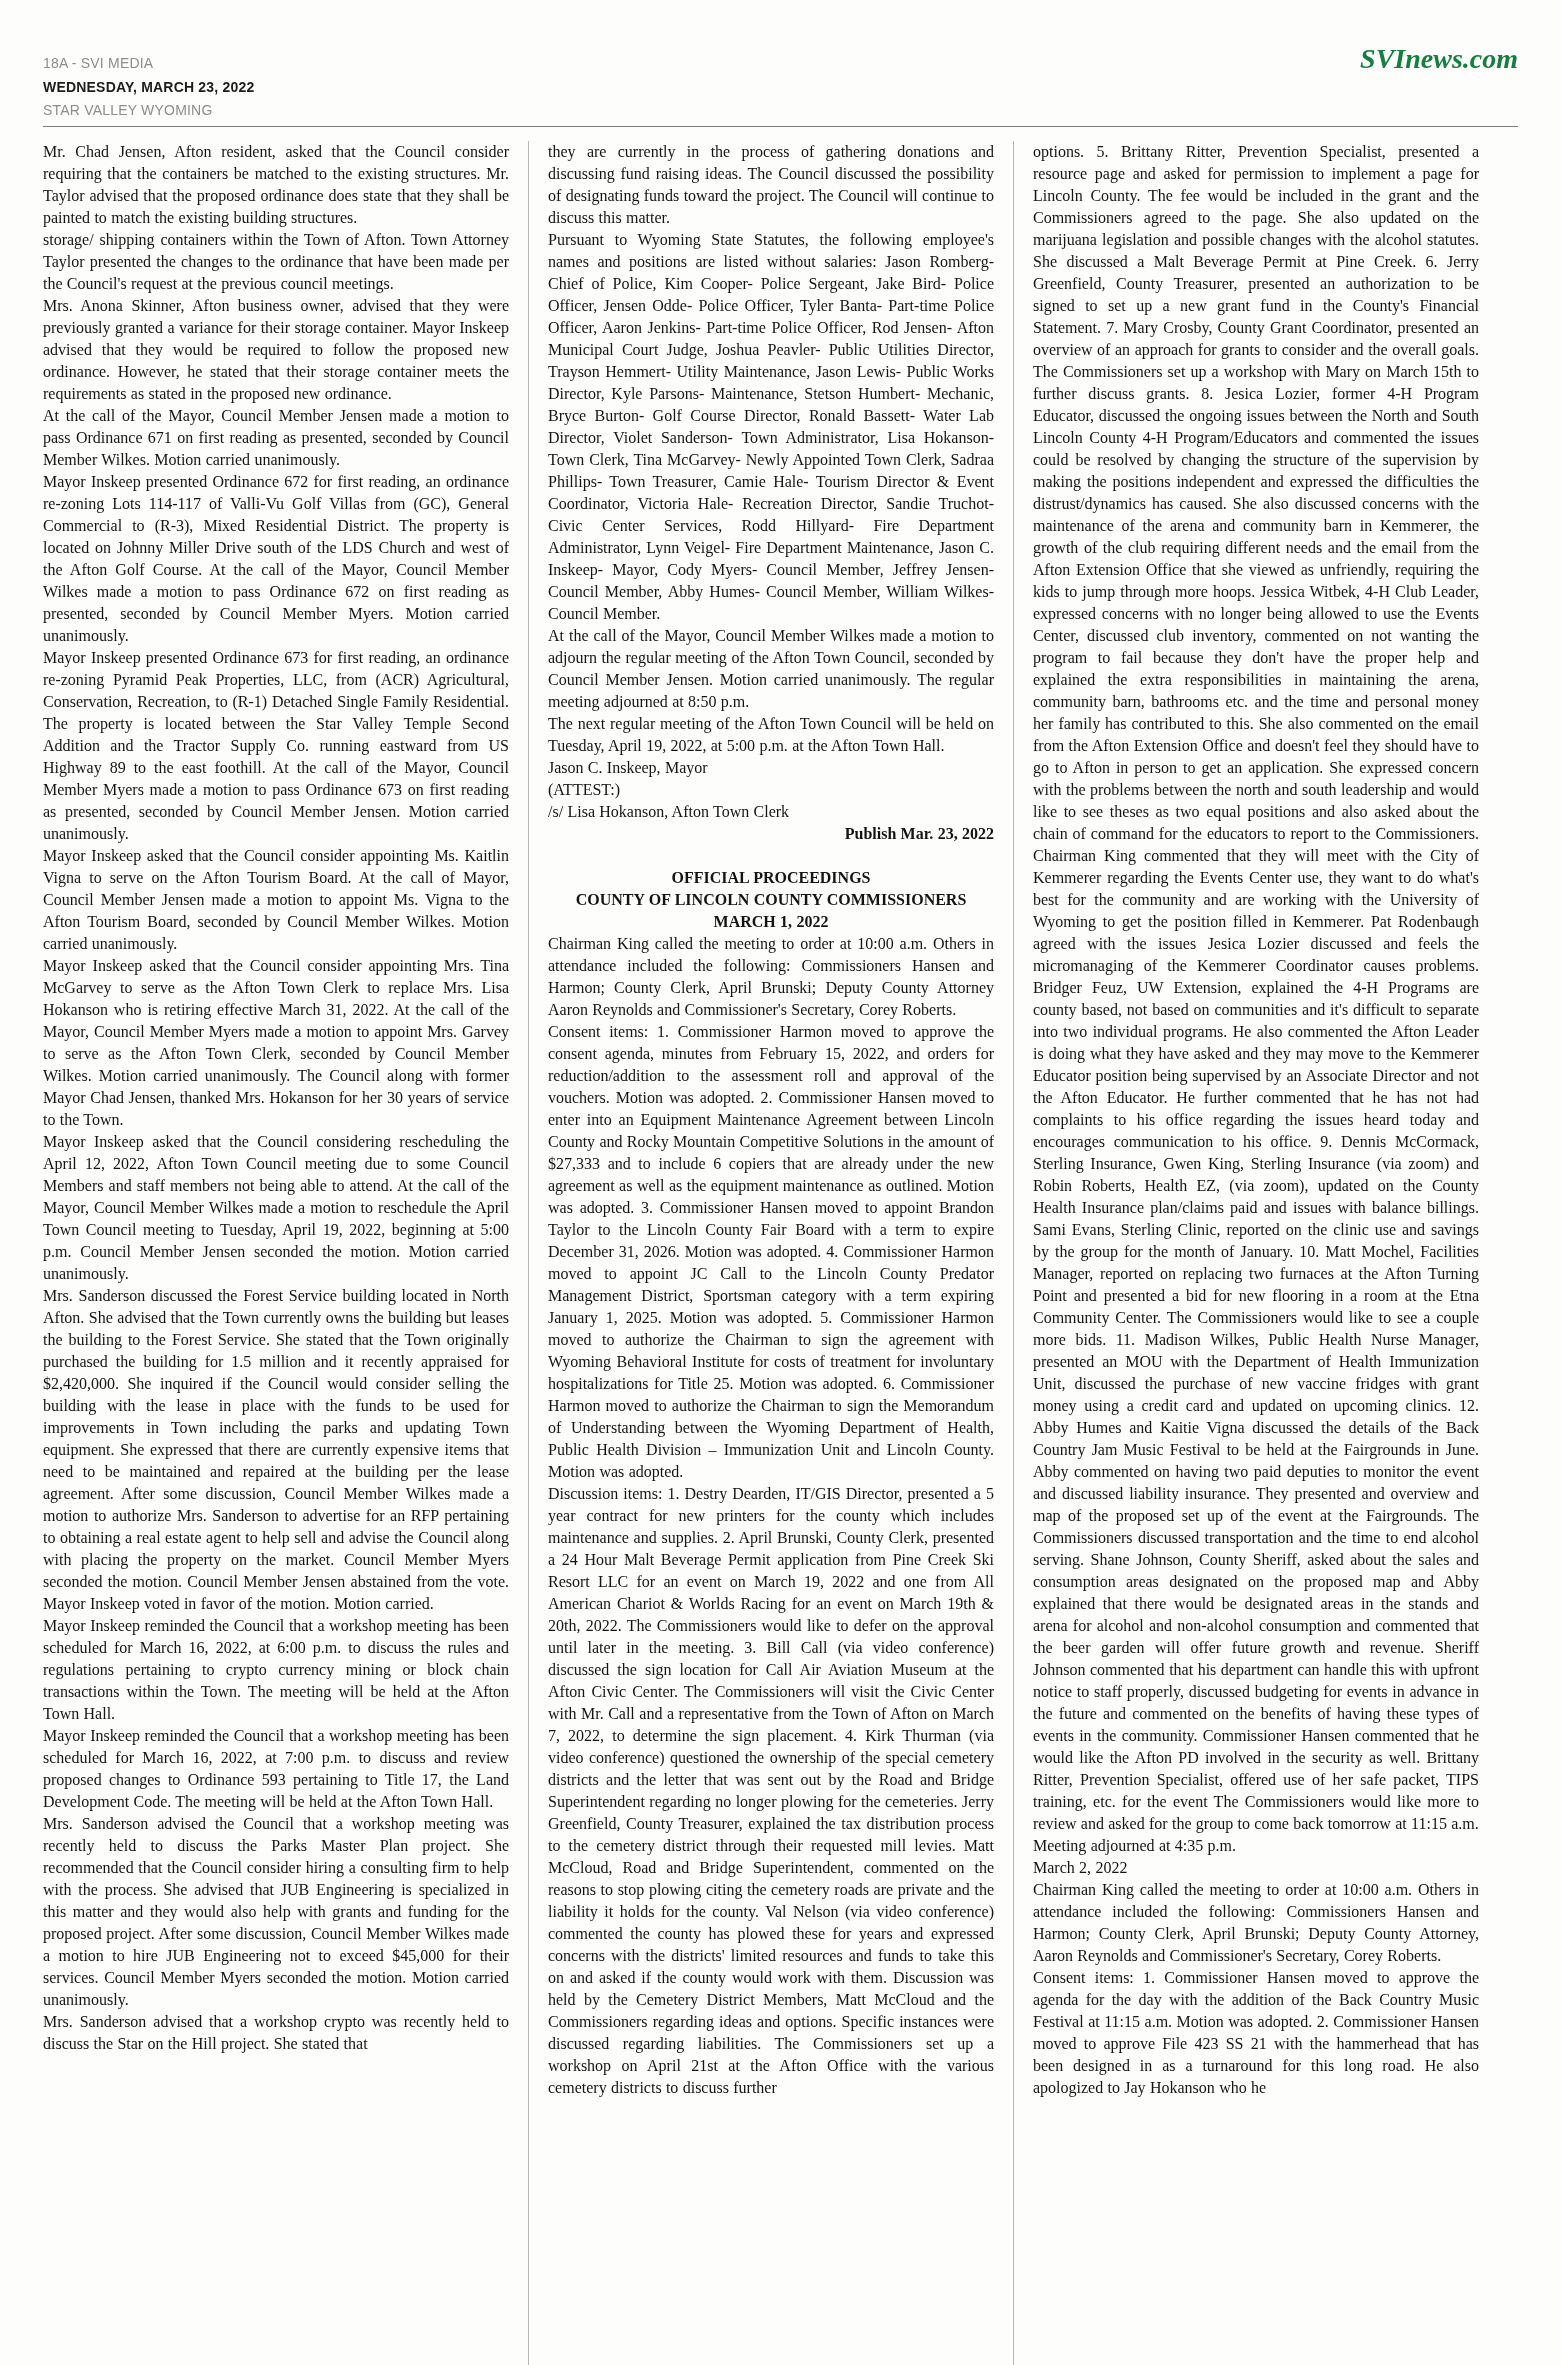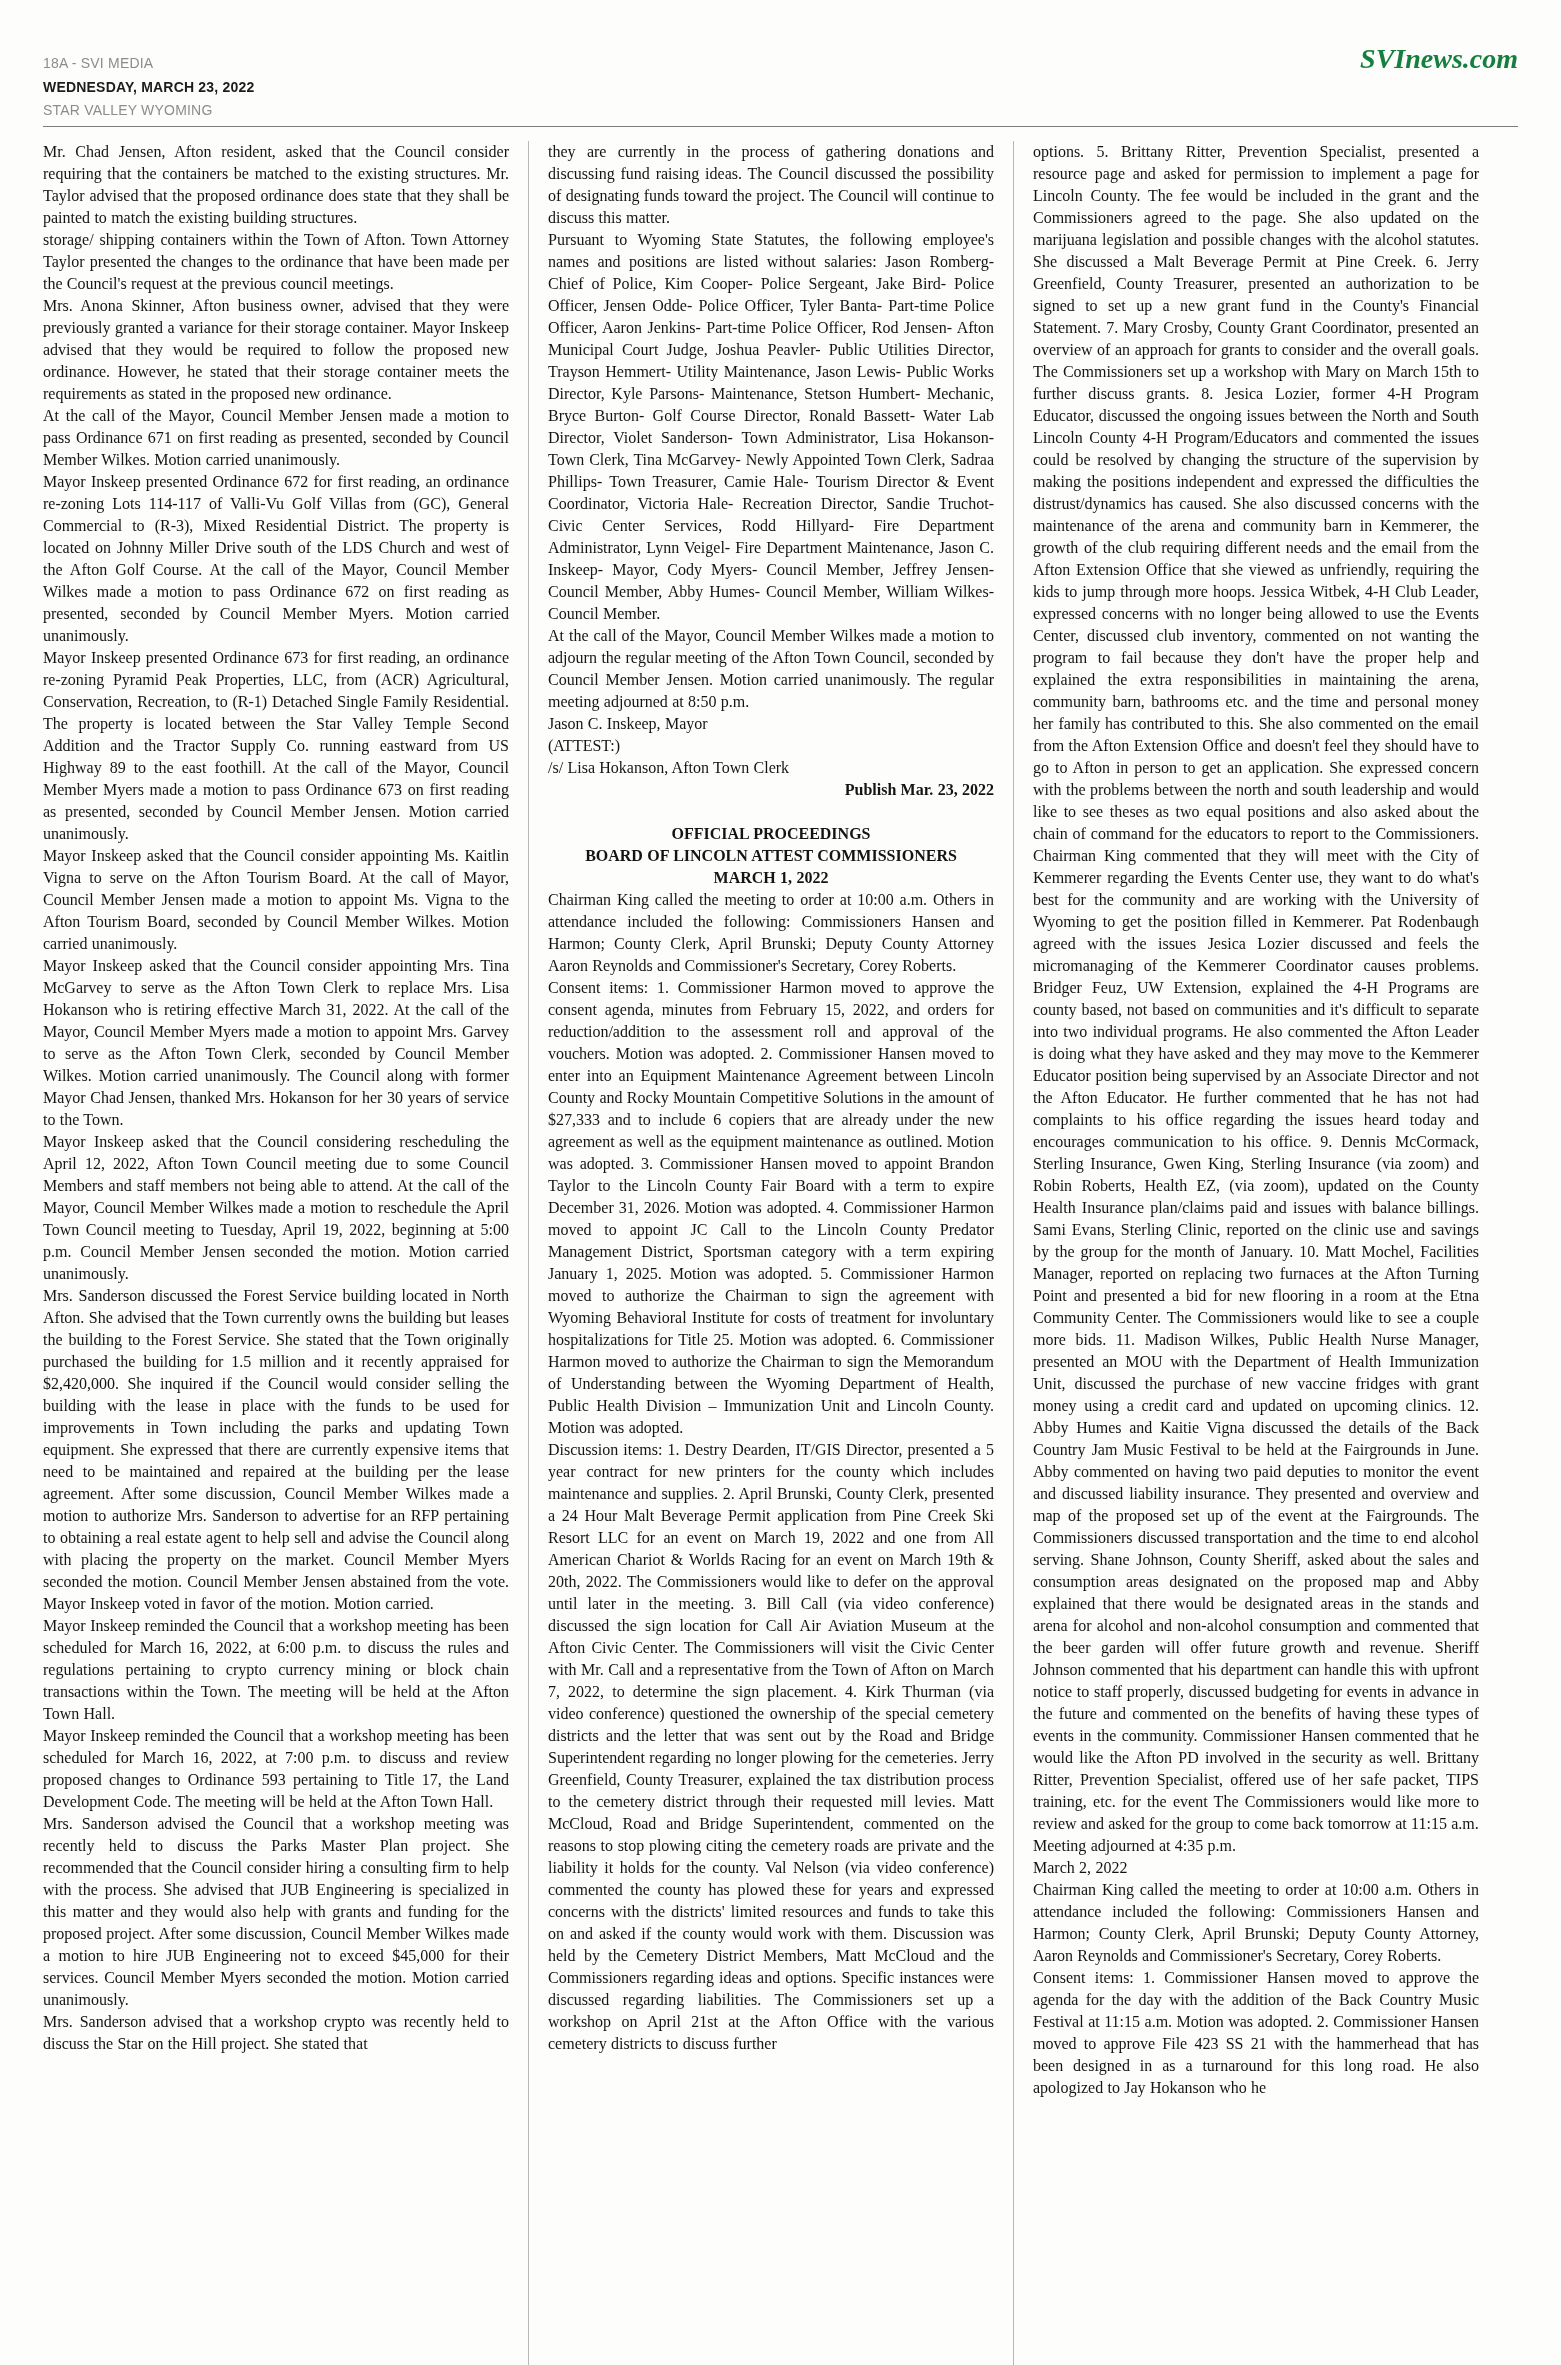--- a/index.html
+++ b/index.html
@@ -110,27 +110,28 @@
         <p class="blk blk-p">Mrs. Sanderson discussed the Forest Service building located in North Afton.  She advised that the Town currently owns the building but leases the building to the Forest Service.  She stated that the Town originally purchased the building for 1.5 million and it recently appraised for $2,420,000.  She inquired if the Council would consider selling the building with the lease in place with the funds to be used for improvements in Town including the parks and updating Town equipment. She expressed that there are currently expensive items that need to be maintained and repaired at the building per the lease agreement.  After some discussion, Council Member Wilkes made a motion to authorize Mrs. Sanderson to advertise for an RFP pertaining to obtaining a real estate agent to help sell and advise the Council along with placing the property on the market.  Council Member Myers seconded the motion. Council Member Jensen abstained from the vote.  Mayor Inskeep voted in favor of the motion. Motion carried.</p>
         <p class="blk blk-p">Mayor Inskeep reminded the Council that a workshop meeting has been scheduled for March 16, 2022, at 6:00 p.m. to discuss the rules and regulations pertaining to crypto currency mining or block chain transactions within the Town.  The meeting will be held at the Afton Town Hall.</p>
         <p class="blk blk-p">Mayor Inskeep reminded the Council that a workshop meeting has been scheduled for March 16, 2022, at 7:00 p.m. to discuss and review proposed changes to Ordinance 593 pertaining to Title 17, the Land Development Code.  The meeting will be held at the Afton Town Hall.</p>
         <p class="blk blk-p">Mrs. Sanderson advised the Council that a workshop meeting was recently held to discuss the Parks Master Plan project. She recommended that the Council consider hiring a consulting firm to help with the process.  She advised that JUB Engineering is specialized in this matter and they would also help with grants and funding for the proposed project.  After some discussion, Council Member Wilkes made a motion to hire JUB Engineering not to exceed $45,000 for their services. Council Member Myers seconded the motion. Motion carried unanimously.</p>
         <p class="blk blk-p">Mrs. Sanderson advised that a workshop crypto was recently held to discuss the Star on the Hill project.  She stated that</p>
       </section>
     <section class="col">
         <p class="blk blk-p">they are currently in the process of gathering donations and discussing fund raising ideas.  The Council discussed the possibility of designating funds toward the project.  The Council will continue to discuss this matter.</p>
         <p class="blk blk-p">Pursuant to Wyoming State Statutes, the following employee's names and positions are listed without salaries: Jason Romberg- Chief of Police, Kim Cooper- Police Sergeant, Jake Bird- Police Officer, Jensen Odde- Police Officer, Tyler Banta- Part-time Police Officer, Aaron Jenkins- Part-time Police Officer, Rod Jensen- Afton Municipal Court Judge, Joshua Peavler- Public Utilities Director, Trayson Hemmert- Utility Maintenance, Jason Lewis- Public Works Director, Kyle Parsons- Maintenance, Stetson Humbert- Mechanic, Bryce Burton- Golf Course Director, Ronald Bassett- Water Lab Director, Violet Sanderson- Town Administrator, Lisa Hokanson- Town Clerk, Tina McGarvey- Newly Appointed Town Clerk, Sadraa Phillips- Town Treasurer, Camie Hale- Tourism Director &amp; Event Coordinator, Victoria Hale- Recreation Director, Sandie Truchot- Civic Center Services, Rodd Hillyard- Fire Department Administrator, Lynn Veigel- Fire Department Maintenance, Jason C. Inskeep- Mayor, Cody Myers- Council Member, Jeffrey Jensen- Council Member, Abby Humes- Council Member, William Wilkes- Council Member.</p>
         <p class="blk blk-p">At the call of the Mayor, Council Member Wilkes made a motion to adjourn the regular meeting of the Afton Town Council, seconded by Council Member Jensen.  Motion carried unanimously.  The regular meeting adjourned at 8:50 p.m.</p>
+        <p class="blk blk-p">The next regular meeting of the Afton Town Council will be held on Tuesday, April 19, 2022, at 5:00 p.m. at the Afton Town Hall.</p>
         <p class="blk blk-line">Jason C. Inskeep, Mayor</p>
         <p class="blk blk-line">(ATTEST:)</p>
         <p class="blk blk-line">/s/ Lisa Hokanson, Afton Town Clerk</p>
         <p class="blk blk-publish">Publish Mar. 23, 2022</p>
         <p class="blk blk-gap"></p>
         <p class="blk blk-h">OFFICIAL PROCEEDINGS</p>
-        <p class="blk blk-h">BOARD OF LINCOLN ATTEST COMMISSIONERS</p>
+        <p class="blk blk-h">COUNTY OF LINCOLN COUNTY COMMISSIONERS</p>
         <p class="blk blk-h">MARCH 1, 2022</p>
         <p class="blk blk-p">Chairman King called the meeting to order at 10:00 a.m. Others in attendance included the following:  Commissioners Hansen and Harmon; County Clerk, April Brunski; Deputy County Attorney Aaron Reynolds and Commissioner's Secretary, Corey Roberts.</p>
         <p class="blk blk-p">Consent items:  1. Commissioner Harmon moved to approve the consent agenda, minutes from February 15, 2022, and orders for reduction/addition to the assessment roll and approval of the vouchers.  Motion was adopted.  2. Commissioner Hansen moved to enter into an Equipment Maintenance Agreement between Lincoln County and Rocky Mountain Competitive Solutions in the amount of $27,333 and to include 6 copiers that are already under the new agreement as well as the equipment maintenance as outlined. Motion was adopted.  3.  Commissioner Hansen moved to appoint Brandon Taylor to the Lincoln County Fair Board with a term to expire December 31, 2026.  Motion was adopted. 4.  Commissioner Harmon moved to appoint JC Call to the Lincoln County Predator Management District, Sportsman category with a term expiring January 1, 2025.  Motion was adopted.  5.  Commissioner Harmon moved to authorize the Chairman to sign the agreement with Wyoming Behavioral Institute for costs of treatment for involuntary hospitalizations for Title 25. Motion was adopted.  6.  Commissioner Harmon moved to authorize the Chairman to sign the Memorandum of Understanding between the Wyoming Department of Health, Public Health Division – Immunization Unit and Lincoln County. Motion was adopted.</p>
         <p class="blk blk-p">Discussion items:  1.  Destry Dearden, IT/GIS Director, presented a 5 year contract for new printers for the county which includes maintenance and supplies.  2.  April Brunski, County Clerk, presented a 24 Hour Malt Beverage Permit application from Pine Creek Ski Resort LLC for an event on March 19, 2022 and one from All American Chariot &amp; Worlds Racing for an event on March 19th &amp; 20th, 2022.  The Commissioners would like to defer on the approval until later in the meeting. 3. Bill Call (via video conference) discussed the sign location for Call Air Aviation Museum at the Afton Civic Center. The Commissioners will visit the Civic Center with Mr. Call and a representative from the Town of Afton on March 7, 2022, to determine the sign placement.  4.  Kirk Thurman (via video conference) questioned the ownership of the special cemetery districts and the letter that was sent out by the Road and Bridge Superintendent regarding no longer plowing for the cemeteries.  Jerry Greenfield, County Treasurer, explained the tax distribution process to the cemetery district through their requested mill levies.  Matt McCloud, Road and Bridge Superintendent, commented on the reasons to stop plowing citing the cemetery roads are private and the liability it holds for the county. Val Nelson (via video conference) commented the county has plowed these for years and expressed concerns with the districts' limited resources and funds to take this on and asked if the county would work with them.  Discussion was held by the Cemetery District Members, Matt McCloud and the Commissioners regarding ideas and options. Specific instances were discussed regarding liabilities.  The Commissioners set up a workshop on April 21st at the Afton Office with the various cemetery districts to discuss further</p>
       </section>
     <section class="col">
         <p class="blk blk-p">options.  5.  Brittany Ritter, Prevention Specialist, presented a resource page and asked for permission to implement a page for Lincoln County.  The fee would be included in the grant and the Commissioners agreed to the page.  She also updated on the marijuana legislation and possible changes with the alcohol statutes. She discussed a Malt Beverage Permit at Pine Creek.  6.  Jerry Greenfield, County Treasurer, presented an authorization to be signed to set up a new grant fund in the County's Financial Statement.  7.  Mary Crosby, County Grant Coordinator, presented an overview of an approach for grants to consider and the overall goals.  The Commissioners set up a workshop with Mary on March 15th to further discuss grants. 8.  Jesica Lozier, former 4-H Program Educator, discussed the ongoing issues between the North and South Lincoln County 4-H Program/Educators and commented the issues could be resolved by changing the structure of the supervision by making the positions independent and expressed the difficulties the distrust/dynamics has caused.  She also discussed concerns with the maintenance of the arena and community barn in Kemmerer, the growth of the club requiring different needs and the email from the Afton Extension Office that she viewed as unfriendly, requiring the kids to jump through more hoops.  Jessica Witbek, 4-H Club Leader, expressed concerns with no longer being allowed to use the Events Center, discussed club inventory, commented on not wanting the program to fail because they don't have the proper help and explained the extra responsibilities in maintaining the arena, community barn, bathrooms etc. and the time and personal money her family has contributed to this.  She also commented on the email from the Afton Extension Office and doesn't feel they should have to go to Afton in person to get an application.  She expressed concern with the problems between the north and south leadership and would like to see theses as two equal positions and also asked about the chain of command for the educators to report to the Commissioners. Chairman King commented that they will meet with the City of Kemmerer regarding the Events Center use, they want to do what's best for the community and are working with the University of Wyoming to get the position filled in Kemmerer. Pat Rodenbaugh agreed with the issues Jesica Lozier discussed and feels the micromanaging of the Kemmerer Coordinator causes problems.  Bridger Feuz, UW Extension, explained the 4-H Programs are county based, not based on communities and it's difficult to separate into two individual programs.  He also commented the Afton Leader is doing what they have asked and they may move to the Kemmerer Educator position being supervised by an Associate Director and not the Afton Educator.  He further commented that he has not had complaints to his office regarding the issues heard today and encourages communication to his office.  9. Dennis McCormack, Sterling Insurance, Gwen King, Sterling Insurance (via zoom) and Robin Roberts, Health EZ, (via zoom), updated on the County Health Insurance plan/claims paid and issues with balance billings.  Sami Evans, Sterling Clinic, reported on the clinic use and savings by the group for the month of January.  10.  Matt Mochel, Facilities Manager, reported on replacing two furnaces at the Afton Turning Point and presented a bid for new flooring in a room at the Etna Community Center.  The Commissioners would like to see a couple more bids.  11.  Madison Wilkes, Public Health Nurse Manager, presented an MOU with the Department of Health Immunization Unit, discussed the purchase of new vaccine fridges with grant money using a credit card and updated on upcoming clinics.  12.  Abby Humes and Kaitie Vigna discussed the details of the Back Country Jam Music Festival to be held at the Fairgrounds in June.  Abby commented on having two paid deputies to monitor the event and discussed liability insurance.  They presented and overview and map of the proposed set up of the event at the Fairgrounds.  The Commissioners discussed transportation and the time to end alcohol serving.  Shane Johnson, County Sheriff, asked about the sales and consumption areas designated on the proposed map and Abby explained that there would be designated areas in the stands and arena for alcohol and non-alcohol consumption and commented that the beer garden will offer future growth and revenue.  Sheriff Johnson commented that his department can handle this with upfront notice to staff properly, discussed budgeting for events in advance in the future and commented on the benefits of having these types of events in the community.  Commissioner Hansen commented that he would like the Afton PD involved in the security as well. Brittany Ritter, Prevention Specialist, offered use of her safe packet, TIPS training, etc. for the event  The Commissioners would like more to review and asked for the group to come back tomorrow at 11:15 a.m.</p>
         <p class="blk blk-line">Meeting adjourned at 4:35 p.m.</p>
         <p class="blk blk-line">March 2, 2022</p>
         <p class="blk blk-p">Chairman King called the meeting to order at 10:00 a.m. Others in attendance included the following:  Commissioners Hansen and Harmon; County Clerk, April Brunski; Deputy County Attorney, Aaron Reynolds and Commissioner's Secretary, Corey Roberts.</p>

